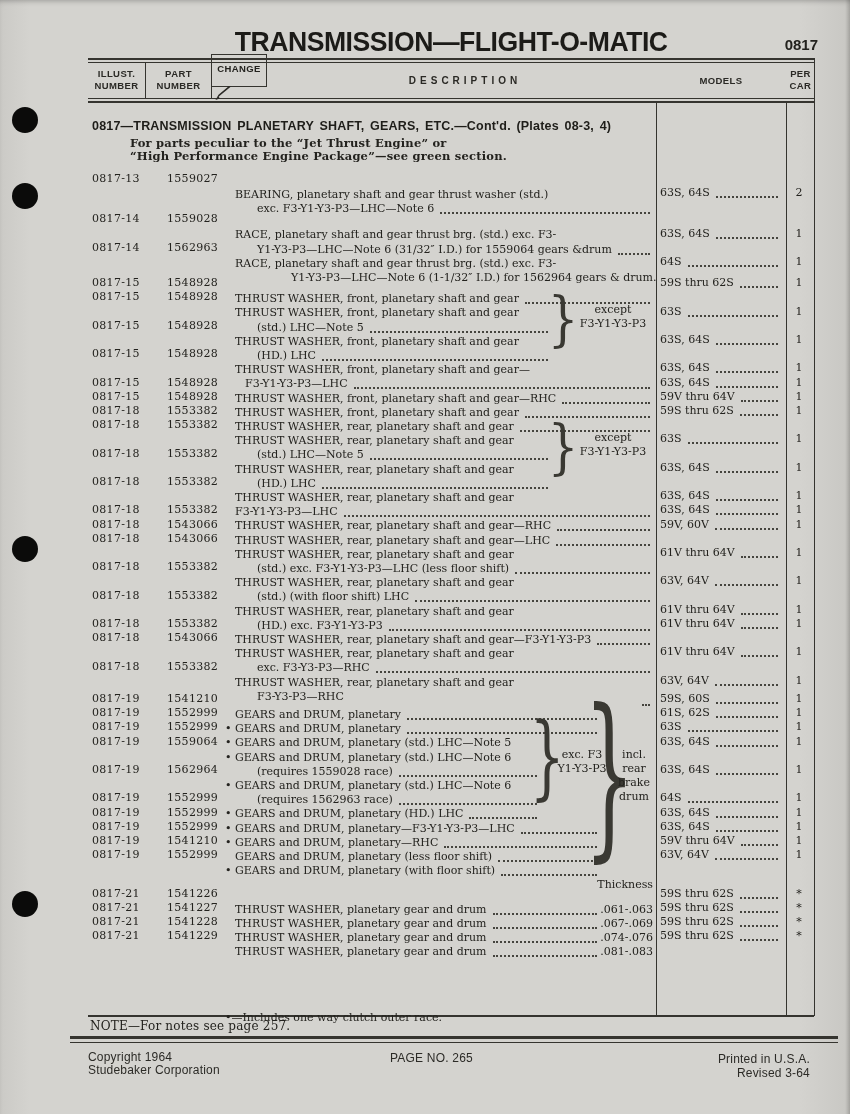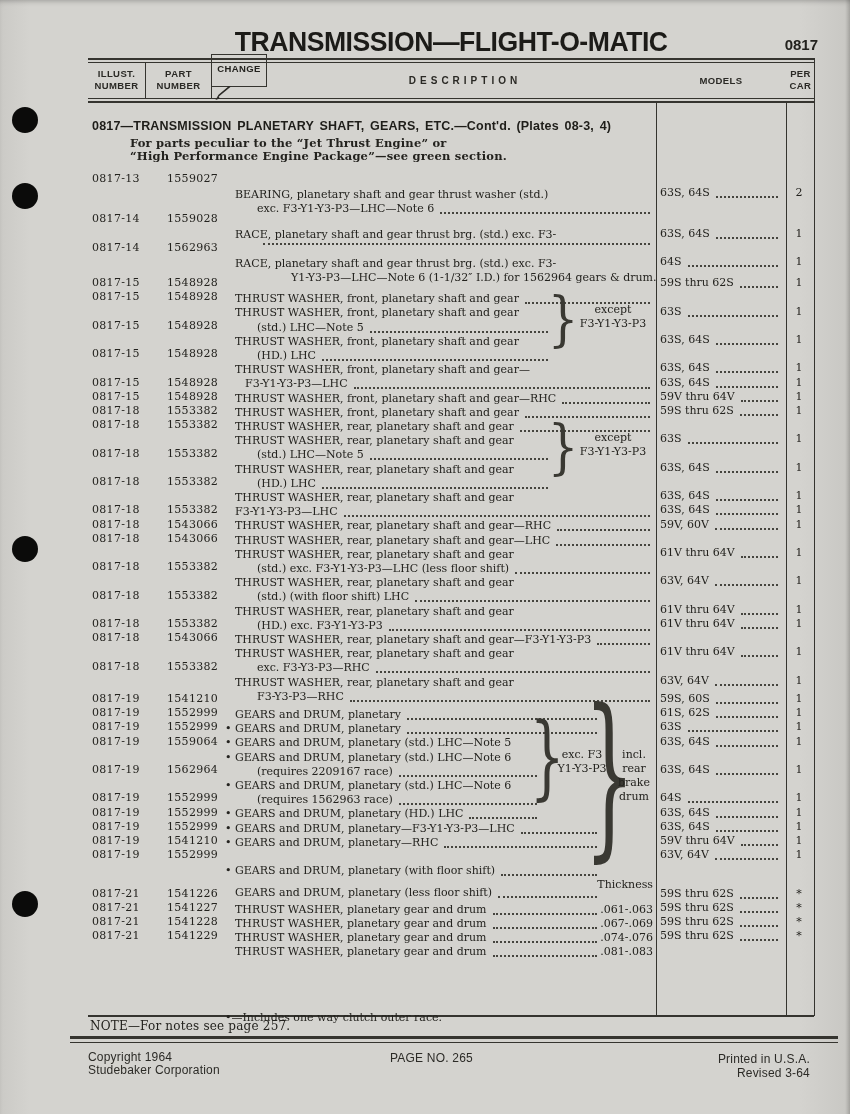--- a/index.html
+++ b/index.html
@@ -106,20 +106,21 @@
       </div>
       <div class="line" style="top: 212.4px;">
         <span class="ill">0817-14</span>
         <span class="prt">1559028</span>
         <span class="dsc" style="left: 235px; width: 418px;">
           <span class="txt">RACE, planetary shaft and gear thrust brg. (std.) exc. F3-</span>
         </span>
       </div>
       <div class="line" style="top: 226.6px;">
         <span class="dsc" style="left: 257px; width: 396px;">
+          <span class="txt">Y1-Y3-P3—LHC—Note 6 (31/32″ I.D.) for 1559064 gears &amp;drum</span>
           <span class="ld"></span>
         </span>
         <span class="mdl">
           <span>63S, 64S</span>
           <span class="ld"></span>
         </span>
         <span class="per">1</span>
       </div>
       <div class="line" style="top: 240.8px;">
         <span class="ill">0817-14</span>
@@ -410,21 +411,21 @@
         <span class="per">1</span>
       </div>
       <div class="line" style="top: 659.6px;">
         <span class="ill">0817-18</span>
         <span class="prt">1553382</span>
         <span class="dsc" style="left: 235px; width: 418px;">
           <span class="txt">THRUST WASHER, rear, planetary shaft and gear</span>
         </span>
       </div>
       <div class="line" style="top: 673.8px;">
-        <span class="dsc" style="left: 257px; width: 396px;">
+        <span class="dsc" style="left: 257px; width: 396px; flex-direction: column;">
           <span class="txt">F3-Y3-P3—RHC</span>
           <span class="ld"></span>
         </span>
         <span class="mdl">
           <span>63V, 64V</span>
           <span class="ld"></span>
         </span>
         <span class="per">1</span>
       </div>
       <div class="line" style="top: 692px;">
@@ -475,21 +476,21 @@
           <span class="txt">GEARS and DRUM, planetary (std.) LHC—Note 6</span>
         </span>
         <span class="mdl">
           <span>63S, 64S</span>
           <span class="ld"></span>
         </span>
         <span class="per">1</span>
       </div>
       <div class="line" style="top: 748.8px;">
         <span class="dsc" style="left: 257px; width: 283px;">
-          <span class="txt">(requires 2209167 race)</span>
+          <span class="txt">(requires 1559028 race)</span>
           <span class="ld"></span>
         </span>
       </div>
       <div class="line" style="top: 763px;">
         <span class="ill">0817-19</span>
         <span class="prt">1562964</span>
         <span class="dsc" style="left: 235px; width: 418px;">
           <span class="bullet">•</span>
           <span class="txt">GEARS and DRUM, planetary (std.) LHC—Note 6</span>
         </span>
@@ -543,21 +544,21 @@
         </span>
         <span class="mdl">
           <span>63S, 64S</span>
           <span class="ld"></span>
         </span>
         <span class="per">1</span>
       </div>
       <div class="line" style="top: 834px;">
         <span class="ill">0817-19</span>
         <span class="prt">1541210</span>
-        <span class="dsc" style="left: 235px; width: 365px; margin-top: 36px;">
+        <span class="dsc" style="left: 235px; width: 365px;">
           <span class="txt">GEARS and DRUM, planetary (less floor shift)</span>
           <span class="ld"></span>
         </span>
         <span class="mdl">
           <span>59V thru 64V</span>
           <span class="ld"></span>
         </span>
         <span class="per">1</span>
       </div>
       <div class="line" style="top: 848.2px;">

